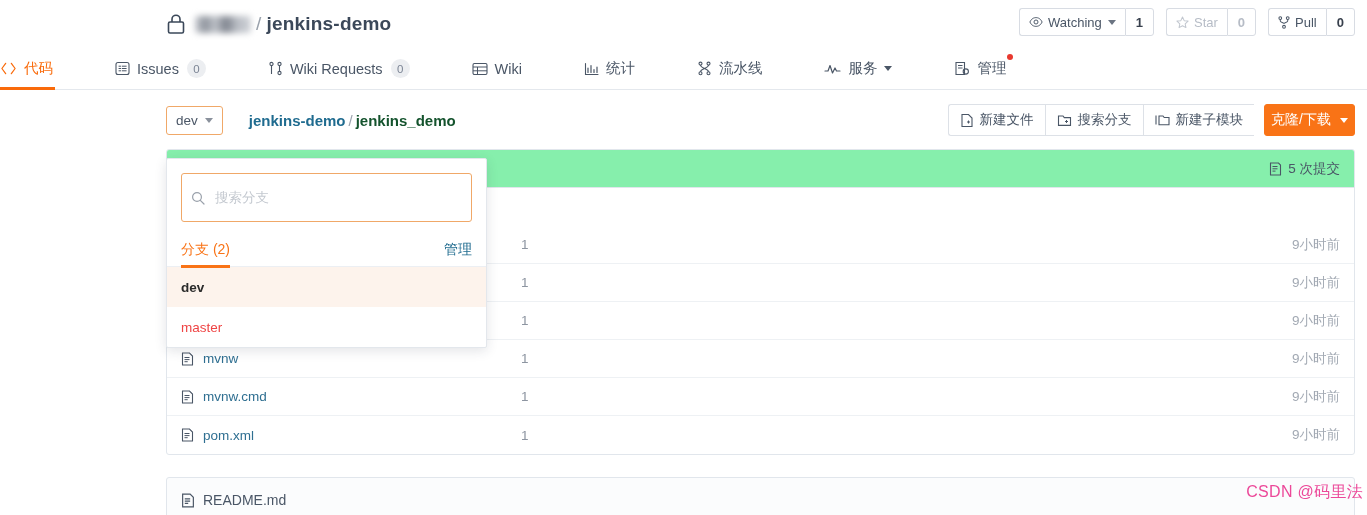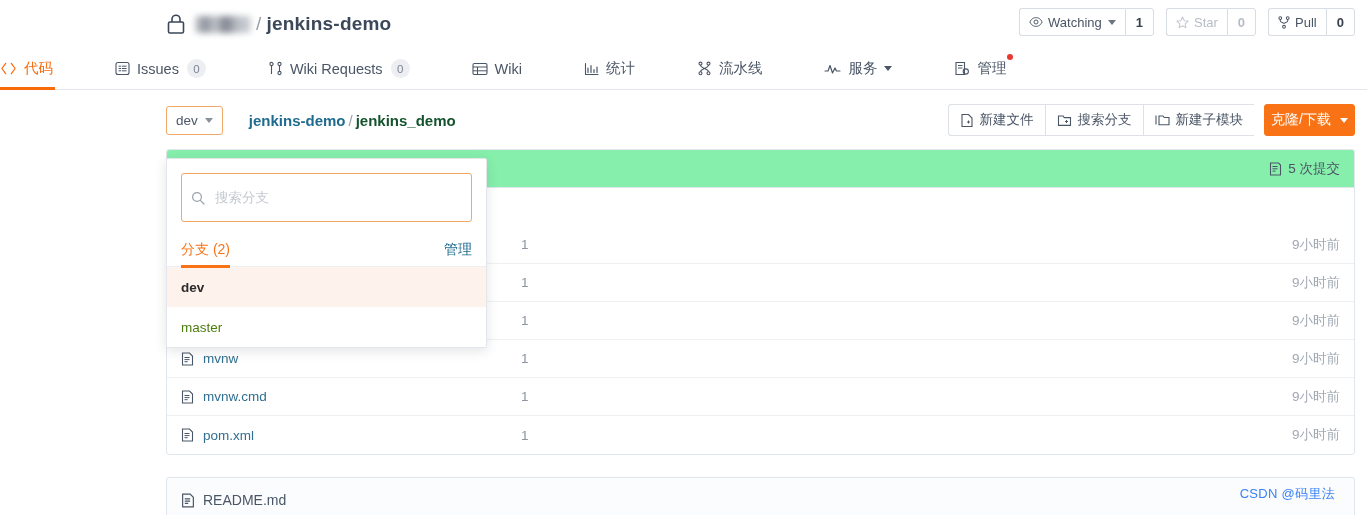--- a/index.html
+++ b/index.html
@@ -248,28 +248,28 @@
   }
   .pop-tab::after {
     content:''; position:absolute; left:0; right:0; bottom:-1px;
     height: 3px; background:#f97316;
   }
   .pop-manage { font-size: 14px; color:#1f6b8f; cursor:pointer; }
   .branch-item {
     height: 40px;
     display:flex; align-items:center;
     padding: 0 14px;
-    font-size: 13.5px; color:#4d7c0f;
+    font-size: 13.5px; color:#ef4444;
     cursor: pointer;
   }
   .branch-item.selected { background:#fdf3ec; color:#2b2b2b; font-weight:bold; }
 
   .watermark {
-    position:absolute; right: 32px; bottom: 12px;
-    font-size: 13px; color:#3b82f6;
+    position:absolute; right: 4px; bottom: 12px;
+    font-size: 16px; color:#ec4899;
     letter-spacing: .3px;
   }
 </style>
 </head>
 <body>
 
 <div class="page">
 
   <div class="repo-header">
     <div class="repo-title">

